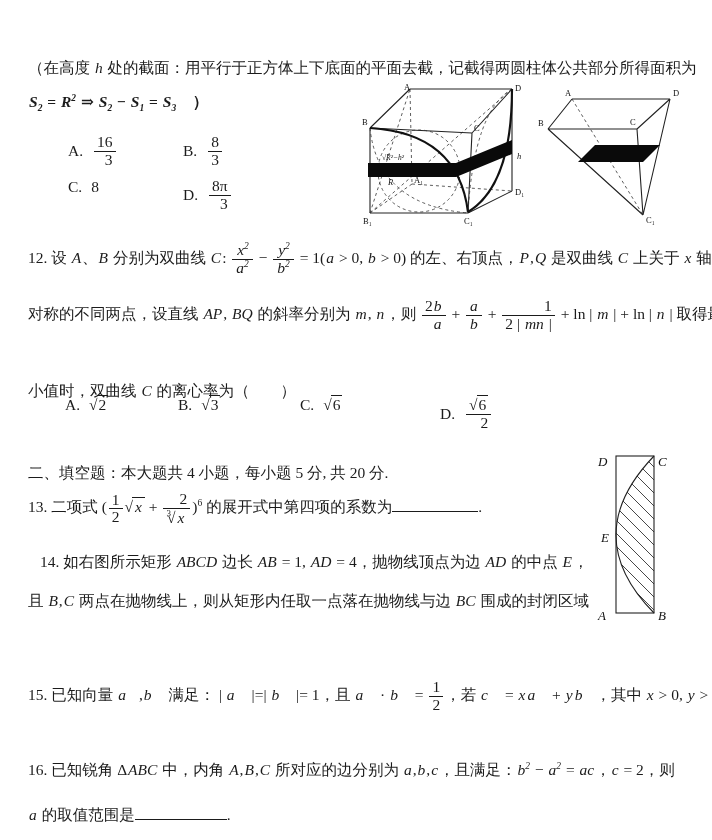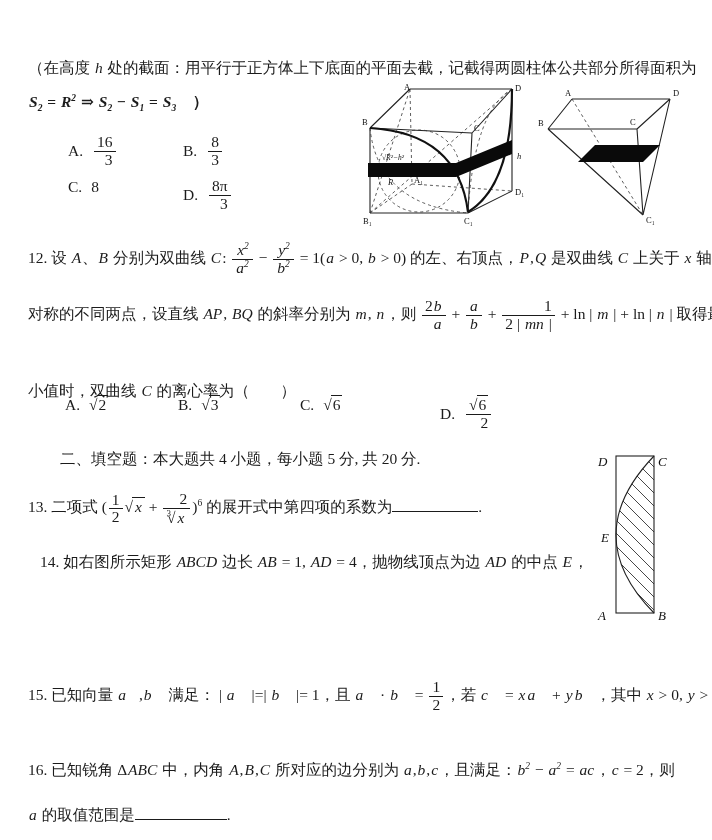--- a/index.html
+++ b/index.html
@@ -113,21 +113,21 @@
   </div>
   <div class="opt" style="left:300px;top:396px;">
     <span class="opt-label">C.</span>
     <span><span class="sqrt"><span class="rsign">√</span><span class="rad">6</span></span></span>
   </div>
   <div class="opt" style="left:440px;top:385px;">
     <span class="opt-label">D.</span>
     <span><span class="frac"><span class="fn"><span class="sqrt"><span class="rsign">√</span><span class="rad">6</span></span></span><span class="fd">2</span></span></span>
   </div>
 
-  <div class="mline" style="left:28px;top:449px;margin-left:32px;">二、填空题：本大题共 4 小题，每小题 5 分, 共 20 分.</div>
+  <div class="mline" style="left:28px;top:463px;">二、填空题：本大题共 4 小题，每小题 5 分, 共 20 分.</div>
 
   <div class="mline" style="left:28px;top:479px;">13. 二项式 (<span class="frac"><span class="fn">1</span><span class="fd">2</span></span><span class="sqrt"><span class="rsign">√</span><span class="rad"><span class="mi">x</span></span></span> + <span class="frac"><span class="fn">2</span><span class="fd"><span class="sqrt"><span class="ridx">3</span><span class="rsign">√</span><span class="rad"><span class="mi">x</span></span></span></span></span><span class="mt">)<sup>6</sup></span> 的展开式中第四项的系数为<span class="blank" style="width: 86px;"></span>.</div>
 
   <div class="figure" style="left:596px;top:448px;">
     <svg width="116" height="182" viewBox="0 0 116 182">
       <defs>
         <pattern id="hatch" patternUnits="userSpaceOnUse" width="13" height="13">
           <path d="M0,0 L13,13" stroke="#333" stroke-width="0.9"></path>
         </pattern>
       </defs>
@@ -138,19 +138,20 @@
         <text x="2" y="18">D</text>
         <text x="62" y="18">C</text>
         <text x="5" y="94">E</text>
         <text x="2" y="172">A</text>
         <text x="62" y="172">B</text>
       </g>
     </svg>
   </div>
 
   <div class="mline" style="left:40px;top:552px;">14. 如右图所示矩形 <span class="mi">ABCD</span> 边长 <span class="mi">AB</span> = 1, <span class="mi">AD</span> = 4，抛物线顶点为边 <span class="mi">AD</span> 的中点 <span class="mi">E</span>，</div>
+  <div class="mline" style="left:28px;top:591px;">且 <span class="mi">B</span>,<span class="mi">C</span> 两点在抛物线上，则从矩形内任取一点落在抛物线与边 <span class="mi">BC</span> 围成的封闭区域</div>
 
   <div class="mline" style="left:28px;top:667px;">15. 已知向量 <span class="mi">a⃗</span>,<span class="mi">b⃗</span> 满足： | <span class="mi">a⃗</span> |=| <span class="mi">b⃗</span> |= 1，且 <span class="mi">a⃗</span> · <span class="mi">b⃗</span> = <span class="frac"><span class="fn">1</span><span class="fd">2</span></span>，若 <span class="mi">c⃗</span> = <span class="mi">x</span><span class="mi">a⃗</span> + <span class="mi">y</span><span class="mi">b⃗</span>，其中 <span class="mi">x</span> &gt; 0, <span class="mi">y</span> &gt; 0 且  +  = 2，</div>
 
   <div class="mline" style="left:28px;top:760px;">16. 已知锐角 Δ<span class="mi">ABC</span> 中，内角 <span class="mi">A</span>,<span class="mi">B</span>,<span class="mi">C</span> 所对应的边分别为 <span class="mi">a</span>,<span class="mi">b</span>,<span class="mi">c</span>，且满足：<span class="mi">b<sup>2</sup></span> − <span class="mi">a<sup>2</sup></span> = <span class="mi">ac</span>，<span class="mi">c</span> = 2，则</div>
   <div class="mline" style="left:28px;top:804px;"><span class="mi">a</span> 的取值范围是<span class="blank" style="width: 92px;"></span>.</div>
 
 </div>
 
 </body></html>

